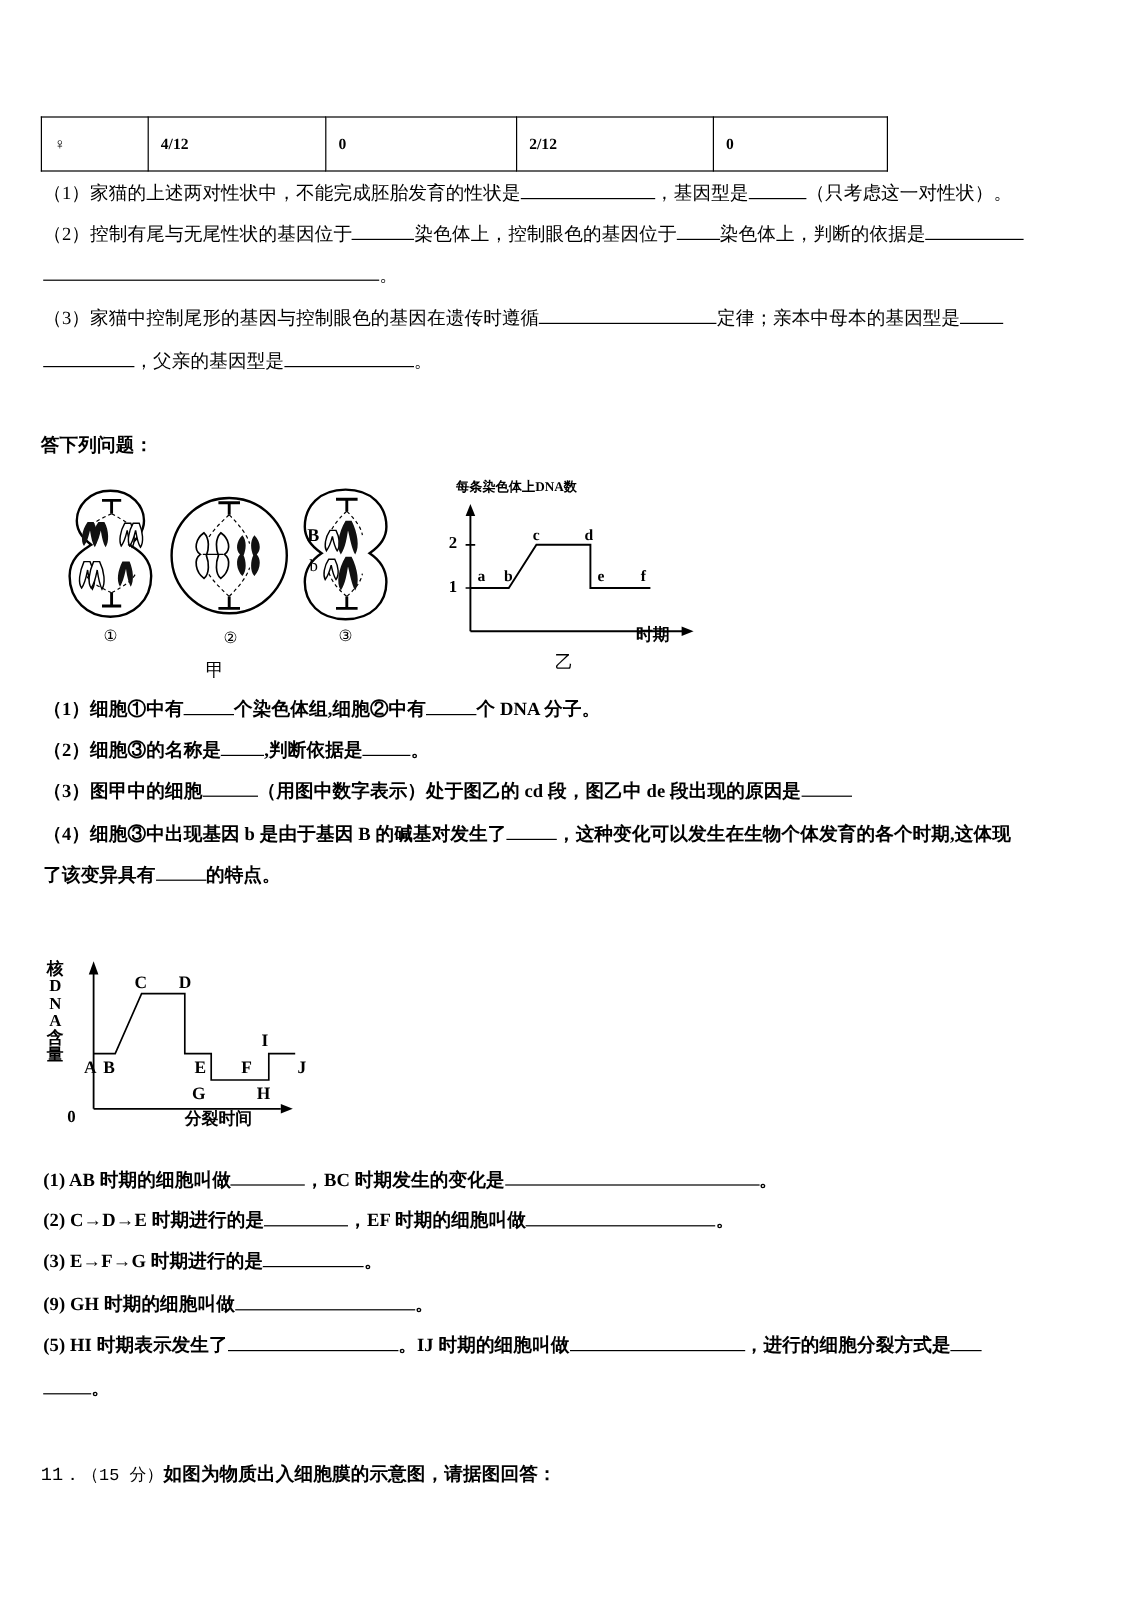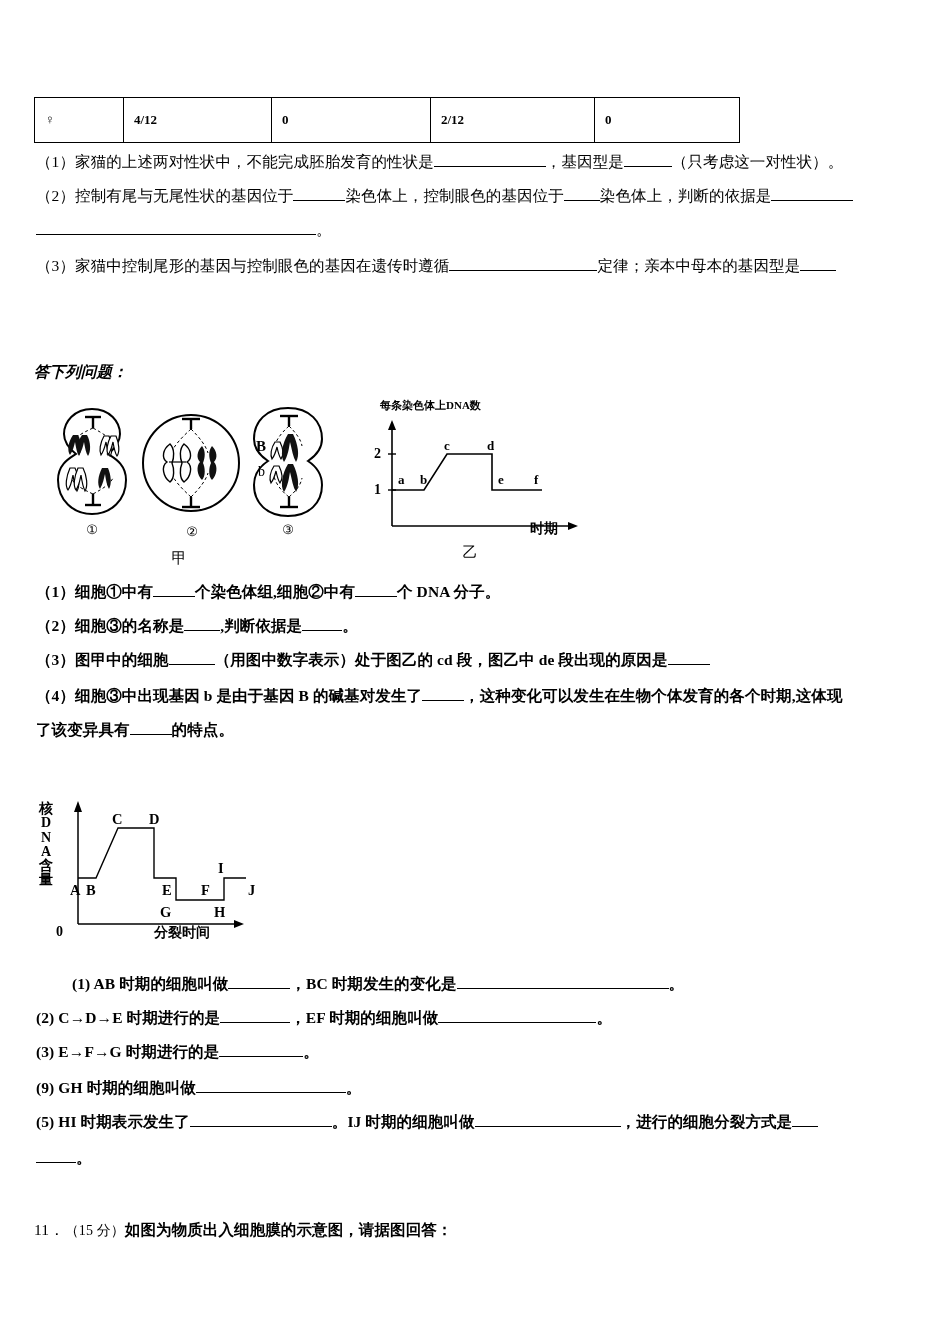--- a/index.html
+++ b/index.html
@@ -184,22 +184,25 @@
   <div class="ln" style="left:36px; top:184px;">
     <span>（2）控制有尾与无尾性状的基因位于</span><span class="u" style="width:52px;"></span><span>染色体上，控制眼色的基因位于</span><span class="u" style="width:36px;"></span><span>染色体上，判断的依据是</span><span class="u" style="width:82px;"></span>
   </div>
   <div class="ln" style="left:36px; top:218px;">
     <span class="u" style="width:280px;"></span><span>。</span>
   </div>
 
   <div class="ln" style="left:36px; top:254px;">
     <span>（3）家猫中控制尾形的基因与控制眼色的基因在遗传时遵循</span><span class="u" style="width:148px;"></span><span>定律；亲本中母本的基因型是</span><span class="u" style="width:36px;"></span>
   </div>
-
-  <div class="ln bold" style="left:34px; top:360px;font-style:italic;">
+  <div class="ln" style="left:36px; top:290px;">
+    <span class="u" style="width:76px;"></span><span>，父亲的基因型是</span><span class="u" style="width:108px;"></span><span>。</span>
+  </div>
+
+  <div class="ln bold" style="left:34px; top:360px;">
     <span>答下列问题：</span>
   </div>
 
   <div class="fig-jia">
 
     <svg width="105" height="115" viewBox="0 0 105 115" style="position:absolute; left:2px; top:0;">
       <g fill="none" stroke="#000" stroke-width="2">
         <path d="M52 5 C70 5 80 18 80 30 C80 40 73 46 68 50 C74 54 86 60 86 76 C86 96 71 110 52 110 C33 110 18 96 18 76 C18 60 30 54 36 50 C31 46 24 40 24 30 C24 18 34 5 52 5 Z"></path>
       </g>
 
@@ -373,36 +376,36 @@
     <div class="q10-lbl" style="left:126px; top:86px;">E</div>
     <div class="q10-lbl" style="left:165px; top:86px;">F</div>
     <div class="q10-lbl" style="left:124px; top:108px;">G</div>
     <div class="q10-lbl" style="left:178px; top:108px;">H</div>
     <div class="q10-lbl" style="left:182px; top:64px;">I</div>
     <div class="q10-lbl" style="left:212px; top:86px;">J</div>
     <div class="q10-o" style="left:20px; top:128px;">0</div>
     <div class="q10-x" style="left:118px; top:128px;">分裂时间</div>
   </div>
 
-  <div class="ln bold" style="left:36px; top:972px;margin-left:36px;">
+  <div class="ln bold" style="left:36px; top:972px;">
     <span>(1) AB 时期的细胞叫做</span><span class="u" style="width:62px;"></span><span>，BC 时期发生的变化是</span><span class="u" style="width:212px;"></span><span>。</span>
   </div>
   <div class="ln bold" style="left:36px; top:1006px;">
     <span>(2) C→D→E 时期进行的是</span><span class="u" style="width:70px;"></span><span>，EF 时期的细胞叫做</span><span class="u" style="width:158px;"></span><span>。</span>
   </div>
   <div class="ln bold" style="left:36px; top:1040px;">
     <span>(3) E→F→G 时期进行的是</span><span class="u" style="width:84px;"></span><span>。</span>
   </div>
   <div class="ln bold" style="left:36px; top:1076px;">
     <span>(9) GH 时期的细胞叫做</span><span class="u" style="width:150px;"></span><span>。</span>
   </div>
   <div class="ln bold" style="left:36px; top:1110px;">
     <span>(5) HI 时期表示发生了</span><span class="u" style="width:142px;"></span><span>。IJ 时期的细胞叫做</span><span class="u" style="width:146px;"></span><span>，进行的细胞分裂方式是</span><span class="u" style="width:26px;"></span>
   </div>
   <div class="ln bold" style="left:36px; top:1146px;">
     <span class="u" style="width:40px;"></span><span>。</span>
   </div>
 
-  <div class="ln" style="left:34px; top:1218px;">
+  <div class="ln" style="left:34px; top:1218px;font-family:Liberation Mono, monospace;">
     <span>11．</span><span style="font-size:14px;">（15 分）</span><span class="bold">如图为物质出入细胞膜的示意图，请据图回答：</span>
   </div>
 
 </div>
 
 </body></html>

